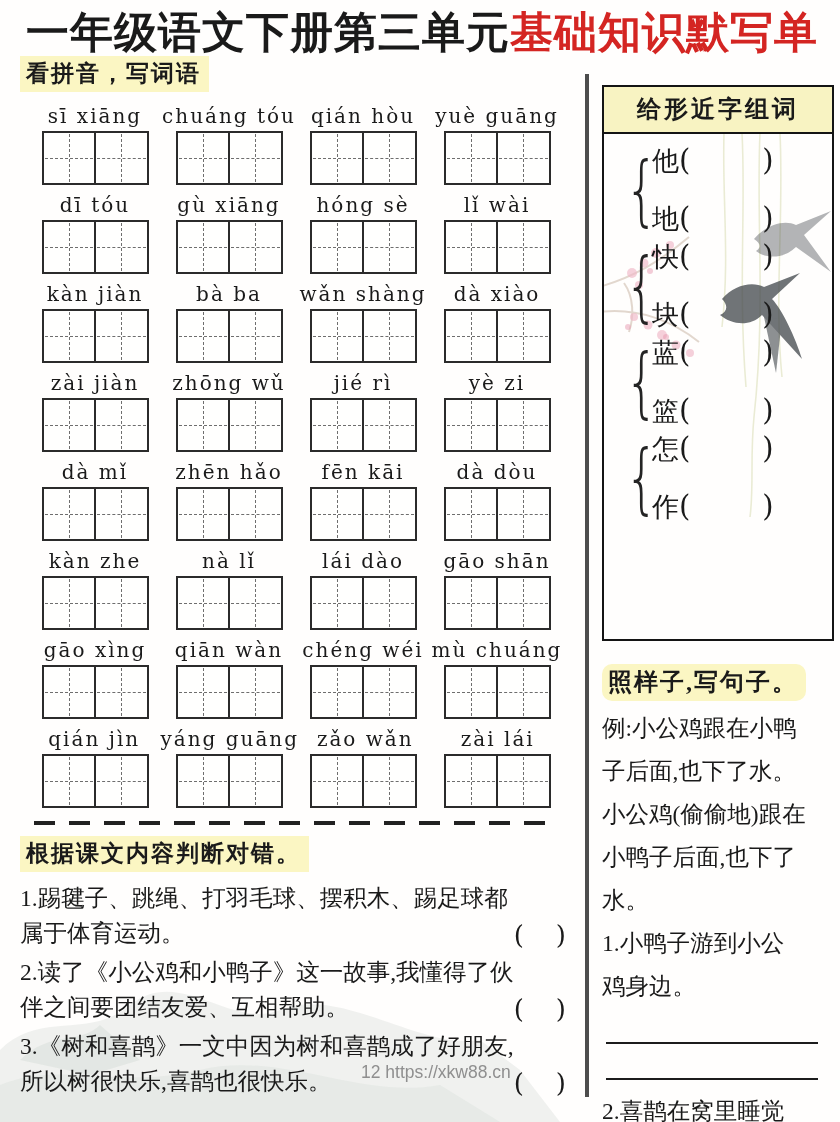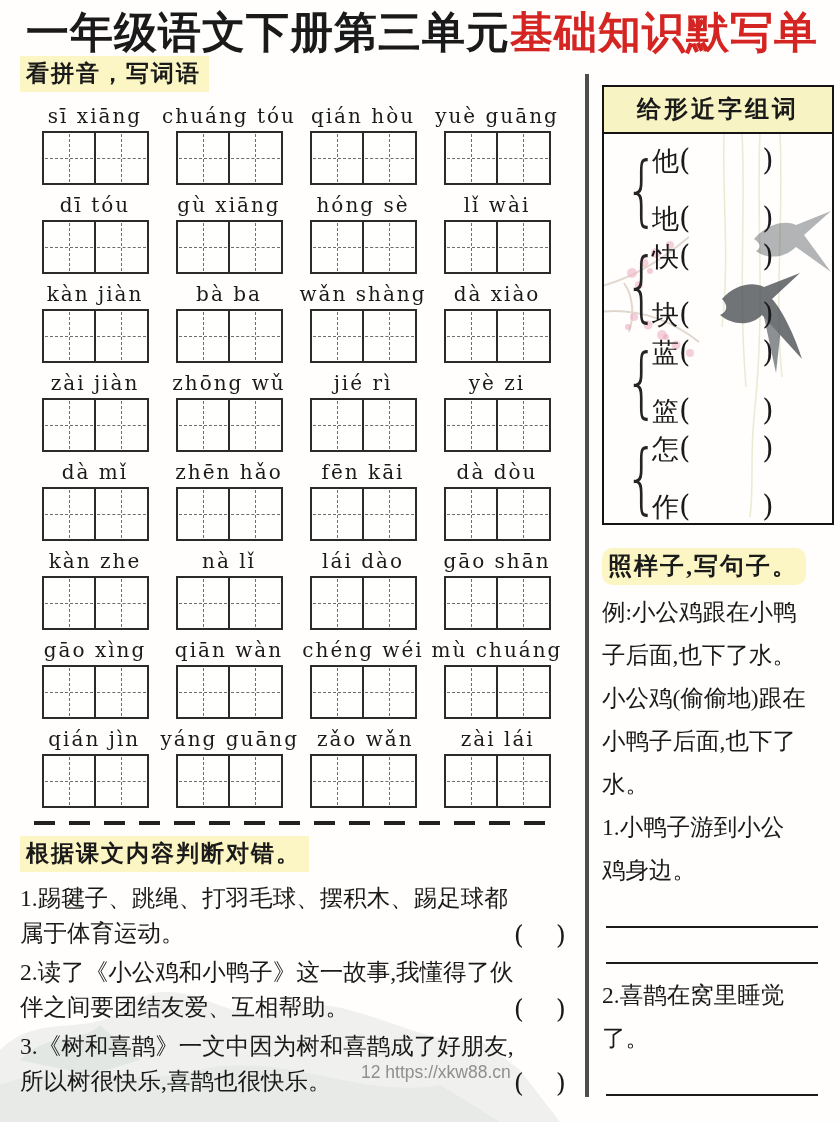--- a/index.html
+++ b/index.html
@@ -39,21 +39,21 @@
   .judge-item{position:relative;font-size:23.5px;line-height:35px;margin-bottom:4px;}
   .judge-line{white-space:nowrap;}
   .answer-paren{position:absolute;right:6px;bottom:-2px;font-size:26px;
     font-family:"DejaVu Serif",serif;}
   .answer-paren .gap{display:inline-block;width:32px;}
   
   .v-divider{position:absolute;left:585px;top:74px;width:3.5px;height:1023px;
     background:var(--divider);}
   
   .right-col{position:absolute;left:602px;top:85px;width:232px;}
-  .word-box{position:relative;height:440px;border:2.5px solid #141414;
+  .word-box{position:relative;height:556px;border:2.5px solid #141414;
     box-sizing:border-box;overflow:hidden;}
   .word-box-header{position:relative;z-index:2;height:45px;line-height:45px;
     text-align:center;background:var(--boxhdr);border-bottom:2.5px solid #141414;
     font-size:24px;font-weight:700;letter-spacing:3px;}
   .wb-groups{position:relative;z-index:2;padding:8px 0 0 16px;}
   .wb-group{display:flex;align-items:center;height:96px;}
   .wb-brace{width:32px;font-size:76px;font-weight:300;line-height:1;
     font-family:"DejaVu Sans",sans-serif;color:#242424;
     transform:scaleX(.7);flex:none;}
   .wb-lines{display:flex;flex-direction:column;justify-content:space-between;

